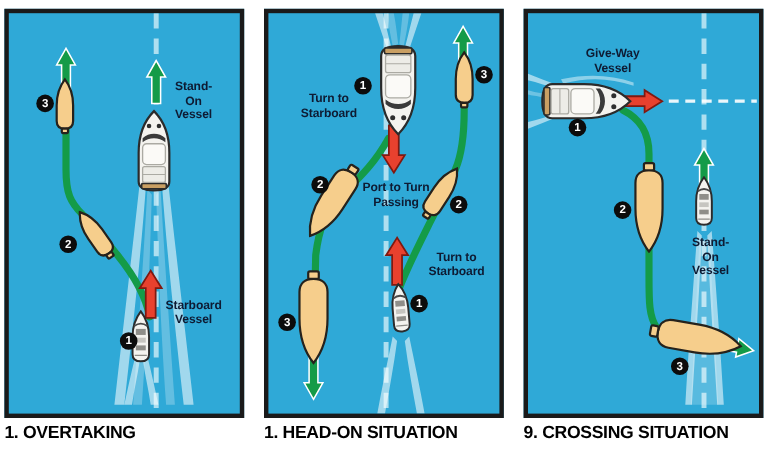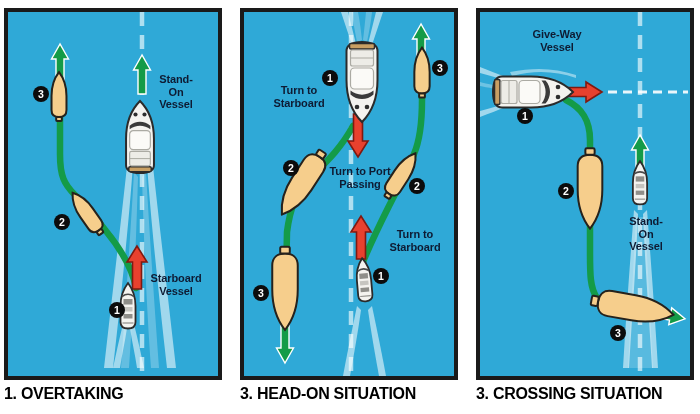--- a/index.html
+++ b/index.html
@@ -110,32 +110,32 @@
       <use href="#arrow-green" transform="translate(177,11)"></use>
       <use href="#boat-big" transform="translate(118,70) rotate(180)"></use>
       <use href="#boat-tan" transform="translate(57,173) rotate(213) scale(1.35)"></use>
       <use href="#boat-tan" transform="translate(41,279) rotate(180) scale(1.5)"></use>
       <use href="#boat-small" transform="translate(120,268) rotate(-5) scale(0.95)"></use>
       <use href="#boat-tan" transform="translate(158,162) rotate(33) scale(0.95)"></use>
       <use href="#boat-tan" transform="translate(178,59) scale(0.9)"></use>
     </svg>
     <div class="dlabel" style="left:55px;top:72px">Turn to
 Starboard</div>
-    <div class="dlabel" style="left:116px;top:153px">Turn to Port
+    <div class="dlabel" style="left:116px;top:153px">Port to Turn
 Passing</div>
     <div class="dlabel" style="left:171px;top:216px">Turn to
 Starboard</div>
     <div class="badge" style="left:78px;top:58px">1</div>
     <div class="badge" style="left:39px;top:148px">2</div>
     <div class="badge" style="left:9px;top:273px">3</div>
     <div class="badge" style="left:129px;top:256px">1</div>
     <div class="badge" style="left:165px;top:166px">2</div>
     <div class="badge" style="left:188px;top:48px">3</div>
   </div>
-  <div class="caption c2">3. HEAD-ON SITUATION</div>
+  <div class="caption c2">1. HEAD-ON SITUATION</div>
 
   <div class="panel p3">
     <svg width="210" height="364" viewBox="0 0 210 364">
       <line x1="160" y1="0" x2="160" y2="364" stroke="#AEDFF0" stroke-width="4.5" stroke-dasharray="14 9"></line>
       <line x1="128" y1="80" x2="208" y2="80" stroke="#FFFFFF" stroke-width="3" stroke-dasharray="9 6" opacity="0.9"></line>
       <g fill="#FFFFFF">
         <path d="M28,66 C18,62 8,58 0,55 L0,61 C8,63 18,66 30,70 Z" opacity="0.55"></path>
         <path d="M28,94 C18,98 8,102 0,105 L0,99 C8,97 18,94 30,90 Z" opacity="0.55"></path>
         <path d="M14,73 C8,72 3,71 0,70 L0,74 C3,75 8,75 14,77 Z" opacity="0.3"></path>
         <path d="M30,60 C55,55 75,56 96,63 L96,66 C75,59 55,58 32,64 Z" opacity="0.45"></path>
@@ -147,23 +147,23 @@
       </g>
       <path d="M86,88 C102,96 110,108 110,128 L110,240 C110,262 110,276 117,286 L122,290" fill="none" stroke="#149B48" stroke-width="6.5" stroke-linecap="round"></path>
       <use href="#arrow-red" transform="translate(123,80) rotate(90)"></use>
       <use href="#arrow-green" transform="translate(160,122)"></use>
       <use href="#arrow-green" transform="translate(206,307) rotate(100)"></use>
       <use href="#boat-big" transform="translate(53,80) rotate(90)"></use>
       <use href="#boat-tan" transform="translate(110,179) rotate(180) scale(1.45)"></use>
       <use href="#boat-tan" transform="translate(155,296) rotate(100) scale(1.5)"></use>
       <use href="#boat-small" transform="translate(160,171) scale(0.95)"></use>
     </svg>
-    <div class="dlabel" style="left:77px;top:16px">Give-Way
+    <div class="dlabel" style="left:77px;top:31px">Give-Way
 Vessel</div>
     <div class="dlabel" style="left:166px;top:203px">Stand-On
 Vessel</div>
     <div class="badge" style="left:37px;top:96px">1</div>
     <div class="badge" style="left:78px;top:171px">2</div>
     <div class="badge" style="left:130px;top:313px">3</div>
   </div>
-  <div class="caption c3">3. CROSSING SITUATION</div>
+  <div class="caption c3">9. CROSSING SITUATION</div>
 
 </div>
 
 </body></html>

